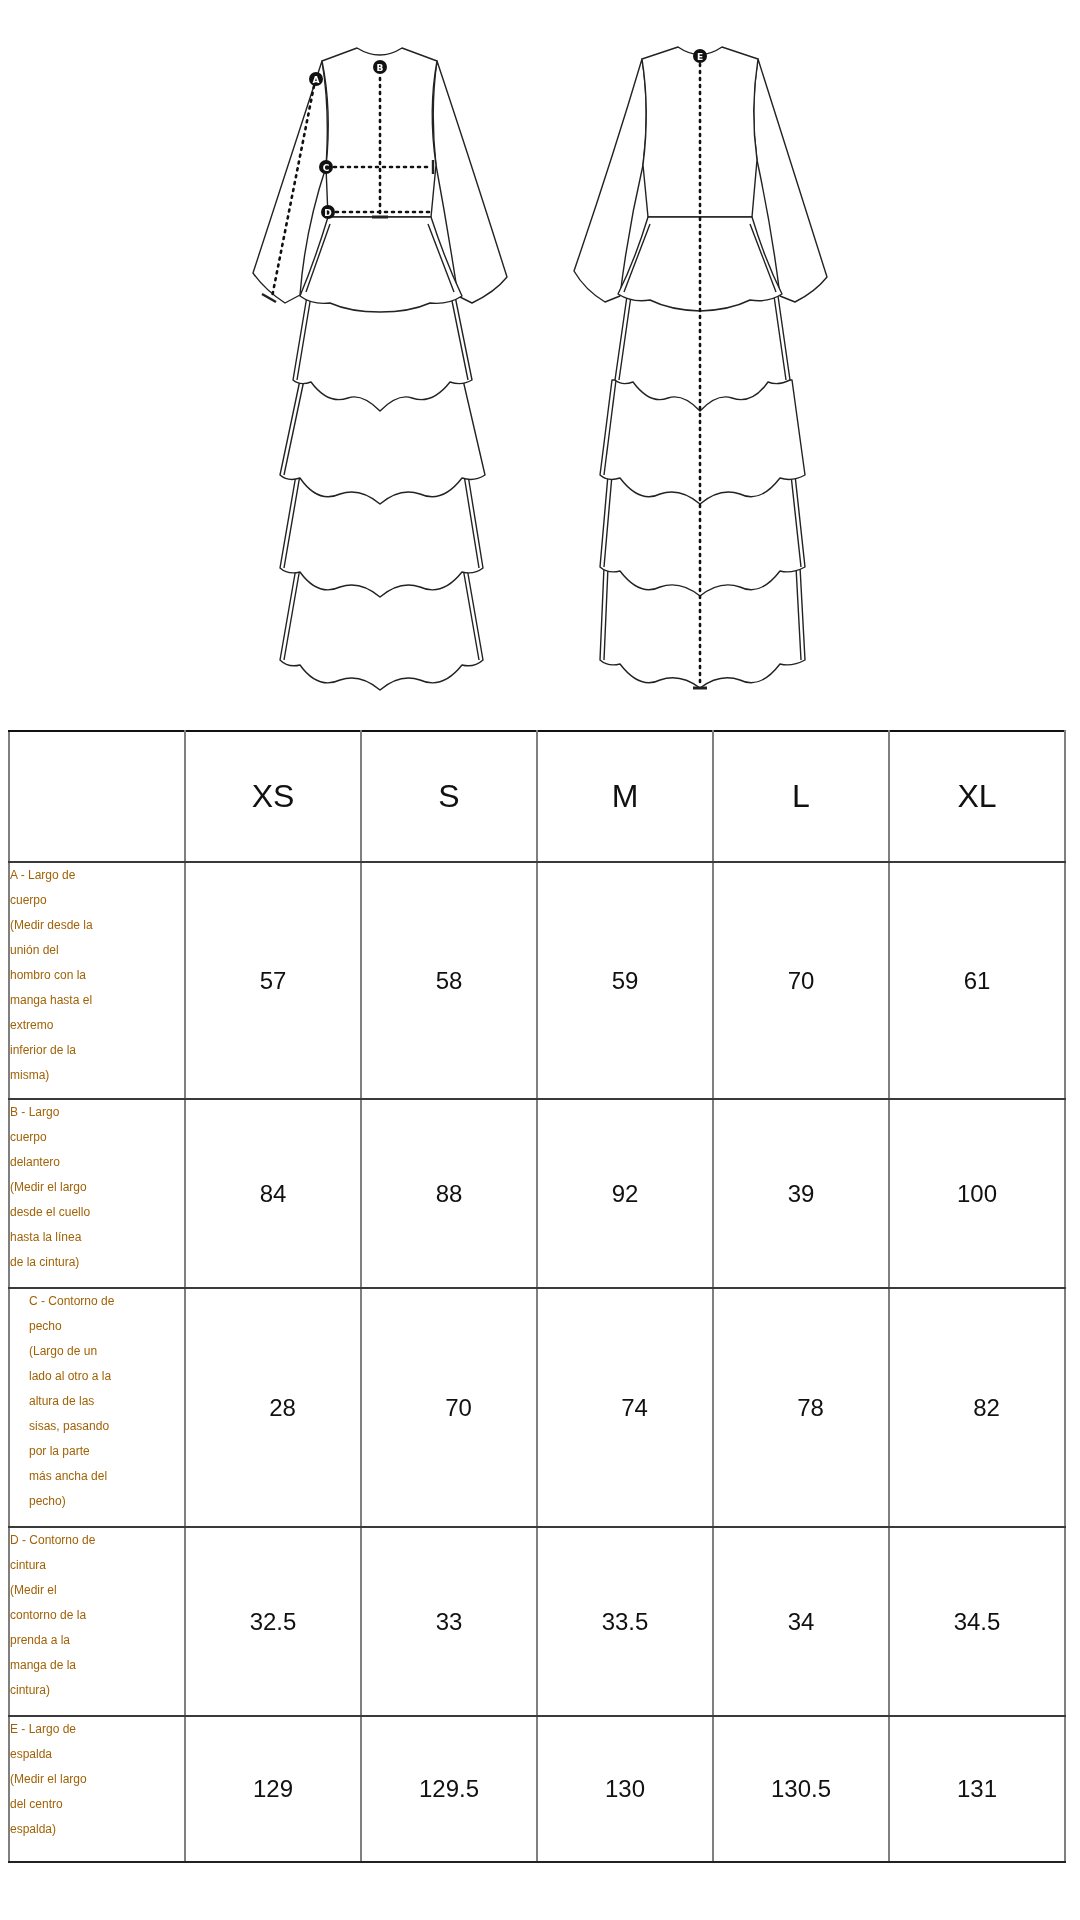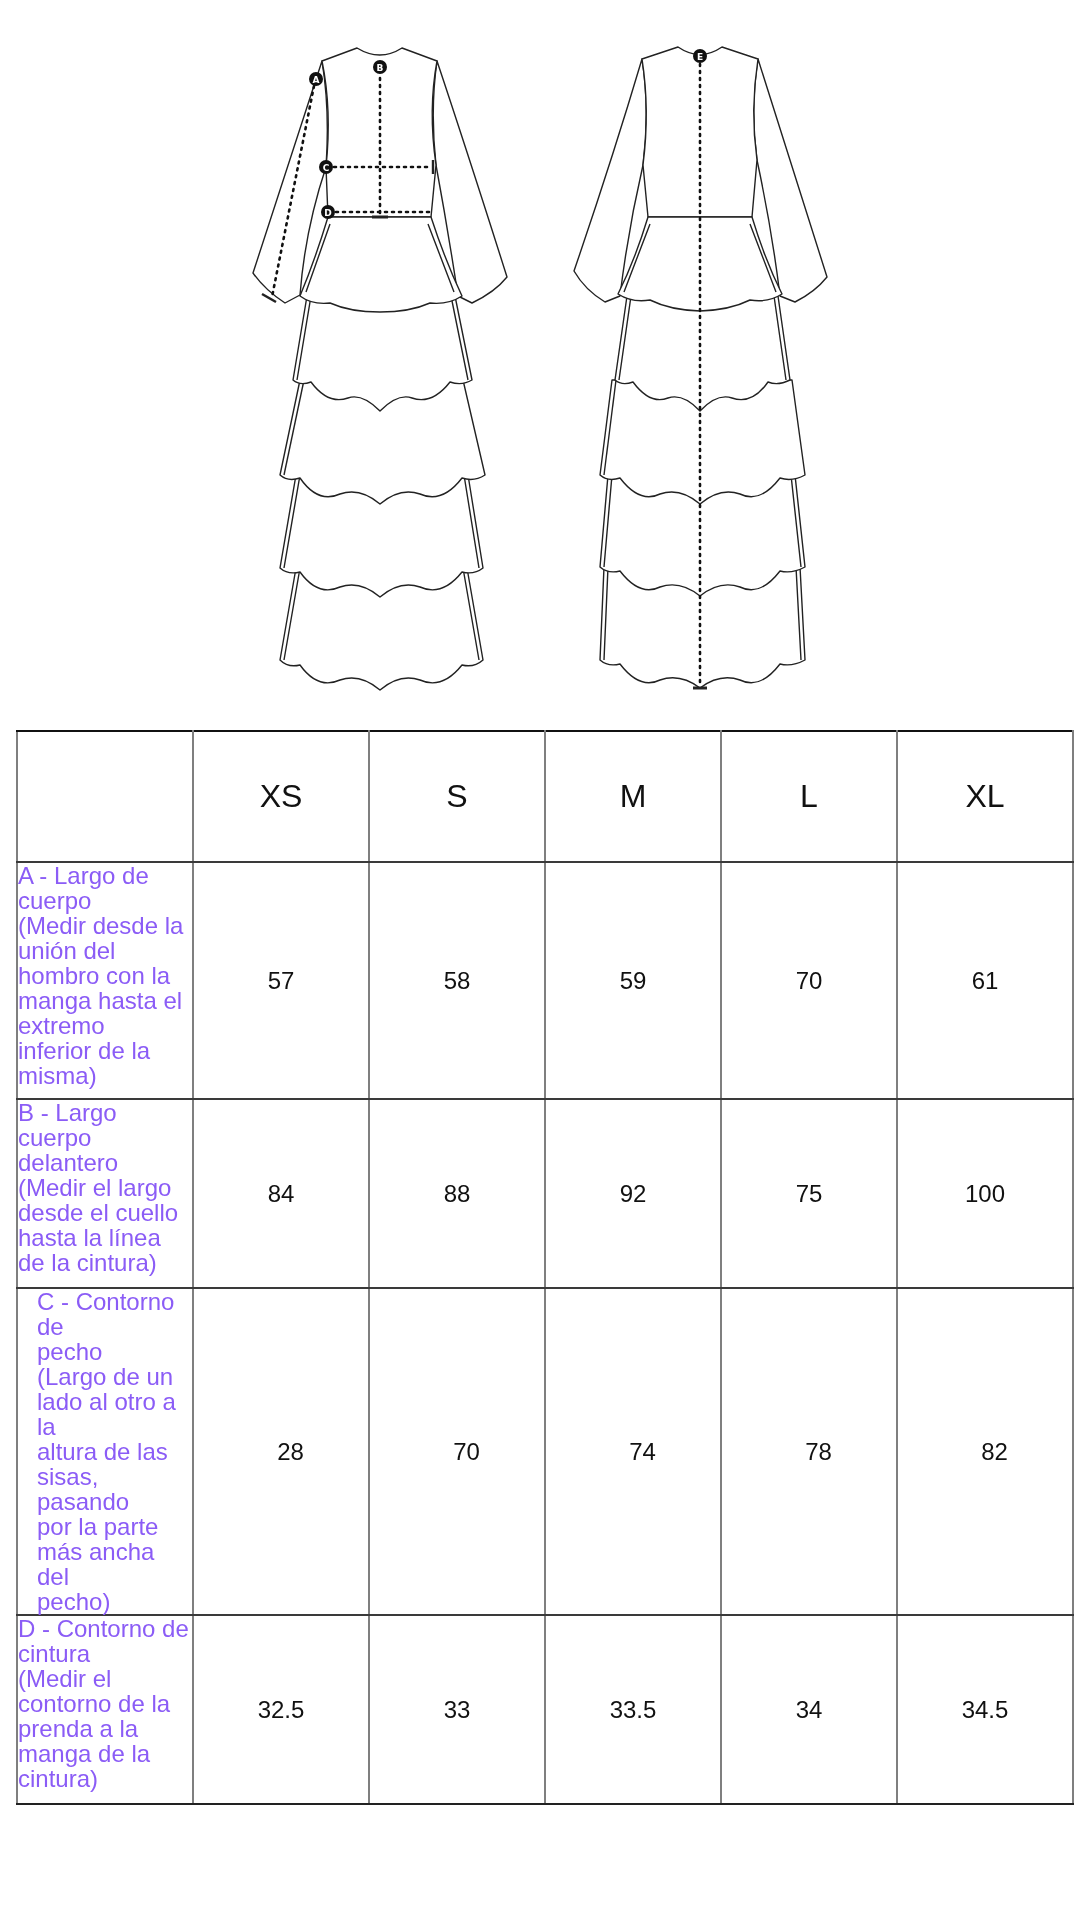--- a/index.html
+++ b/index.html
@@ -6,30 +6,30 @@
   body { width: 1080px; height: 1920px; position: relative; overflow: hidden;
          font-family: "Liberation Sans", "DejaVu Sans", sans-serif; color: #111; }
   .sketch { position: absolute; left: 0; top: 0; width: 1080px; height: 720px; }
   .sketch svg { width: 1080px; height: 720px; display: block; }
   .outline { fill: #fff; stroke: #222; stroke-width: 1.4; stroke-linejoin: round; }
   .line { fill: none; stroke: #222; stroke-width: 1.4; }
   .dots { fill: none; stroke: #111; stroke-width: 2.6; stroke-dasharray: 2 5; stroke-linecap: round; }
   .marker-circle { fill: #111; }
   .marker-text { fill: #fff; font-family: "DejaVu Sans", sans-serif; font-weight: bold; font-size: 9px; }
 
-  table.size-table { position: absolute; left: 16px; top: 730px; width: 1057px;
+  table.size-table { position: absolute; left: 8px; top: 730px; width: 1057px;
       border-collapse: collapse; table-layout: fixed; }
   table.size-table td, table.size-table th { border-left: 2px solid #7f7f7f; border-right: 2px solid #7f7f7f;
       border-top: 2px solid #3a3a3a; border-bottom: 2px solid #3a3a3a; padding: 0; }
   table.size-table tr:first-child th { border-top: 2px solid #111; }
   table.size-table tr:last-child td { border-bottom: 2px solid #222; }
   col.c0 { width: 176px; } col.cn { width: 176px; }
   th.size-head { height: 129px; font-weight: normal; font-size: 32px; text-align: center; vertical-align: middle; color: #111; }
-  td.label-cell { font-size: 24px; line-height: 25px; text-align: left; vertical-align: top;
-      padding: 4px 6px 6px 9px; color: #8b5cf6; }
+  td.label-cell { font-size: 12px; line-height: 25px; text-align: left; vertical-align: top;
+      padding: 4px 6px 6px 9px; color: #a16207; }
   td.value-cell { font-size: 24px; text-align: center; vertical-align: middle; color: #111; }
   tr.row-a td { height: 235px; }
   tr.row-b td { height: 187px; }
   tr.row-c td { height: 237px; padding-left: 19px; }
   tr.row-d td { height: 187px; }
   tr.row-e td { height: 144px; }
   .label-line { display: block; }
 </style>
 </head>
 <body>
@@ -166,21 +166,21 @@
       <span class="label-line">cuerpo</span>
       <span class="label-line">delantero</span>
       <span class="label-line">(Medir el largo</span>
       <span class="label-line">desde el cuello</span>
       <span class="label-line">hasta la línea</span>
       <span class="label-line">de la cintura)</span>
     </td>
     <td class="value-cell">84</td>
     <td class="value-cell">88</td>
     <td class="value-cell">92</td>
-    <td class="value-cell">75</td>
+    <td class="value-cell">39</td>
     <td class="value-cell">100</td>
   </tr>
 
   <tr class="row-c">
     <td class="label-cell">
       <span class="label-line">C - Contorno de</span>
       <span class="label-line">pecho</span>
       <span class="label-line">(Largo de un</span>
       <span class="label-line">lado al otro a la</span>
       <span class="label-line">altura de las</span>
@@ -206,14 +206,28 @@
       <span class="label-line">manga de la</span>
       <span class="label-line">cintura)</span>
     </td>
     <td class="value-cell">32.5</td>
     <td class="value-cell">33</td>
     <td class="value-cell">33.5</td>
     <td class="value-cell">34</td>
     <td class="value-cell">34.5</td>
   </tr>
 
+  <tr class="row-e">
+    <td class="label-cell">
+      <span class="label-line">E - Largo de</span>
+      <span class="label-line">espalda</span>
+      <span class="label-line">(Medir el largo</span>
+      <span class="label-line">del centro</span>
+      <span class="label-line">espalda)</span>
+    </td>
+    <td class="value-cell">129</td>
+    <td class="value-cell">129.5</td>
+    <td class="value-cell">130</td>
+    <td class="value-cell">130.5</td>
+    <td class="value-cell">131</td>
+  </tr>
 </tbody>
   </table>
 
 </body></html>

